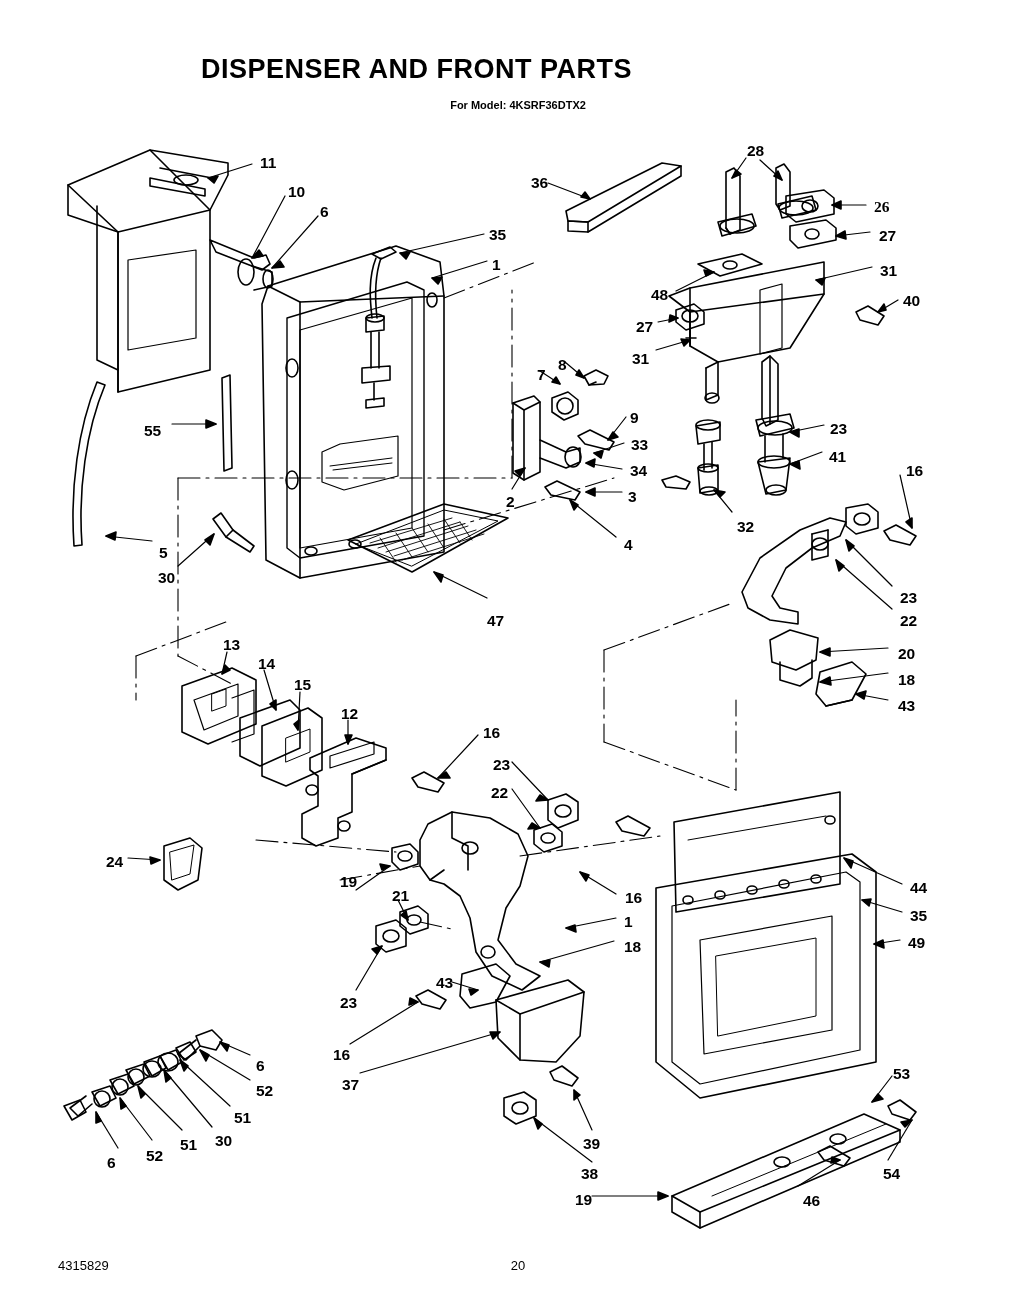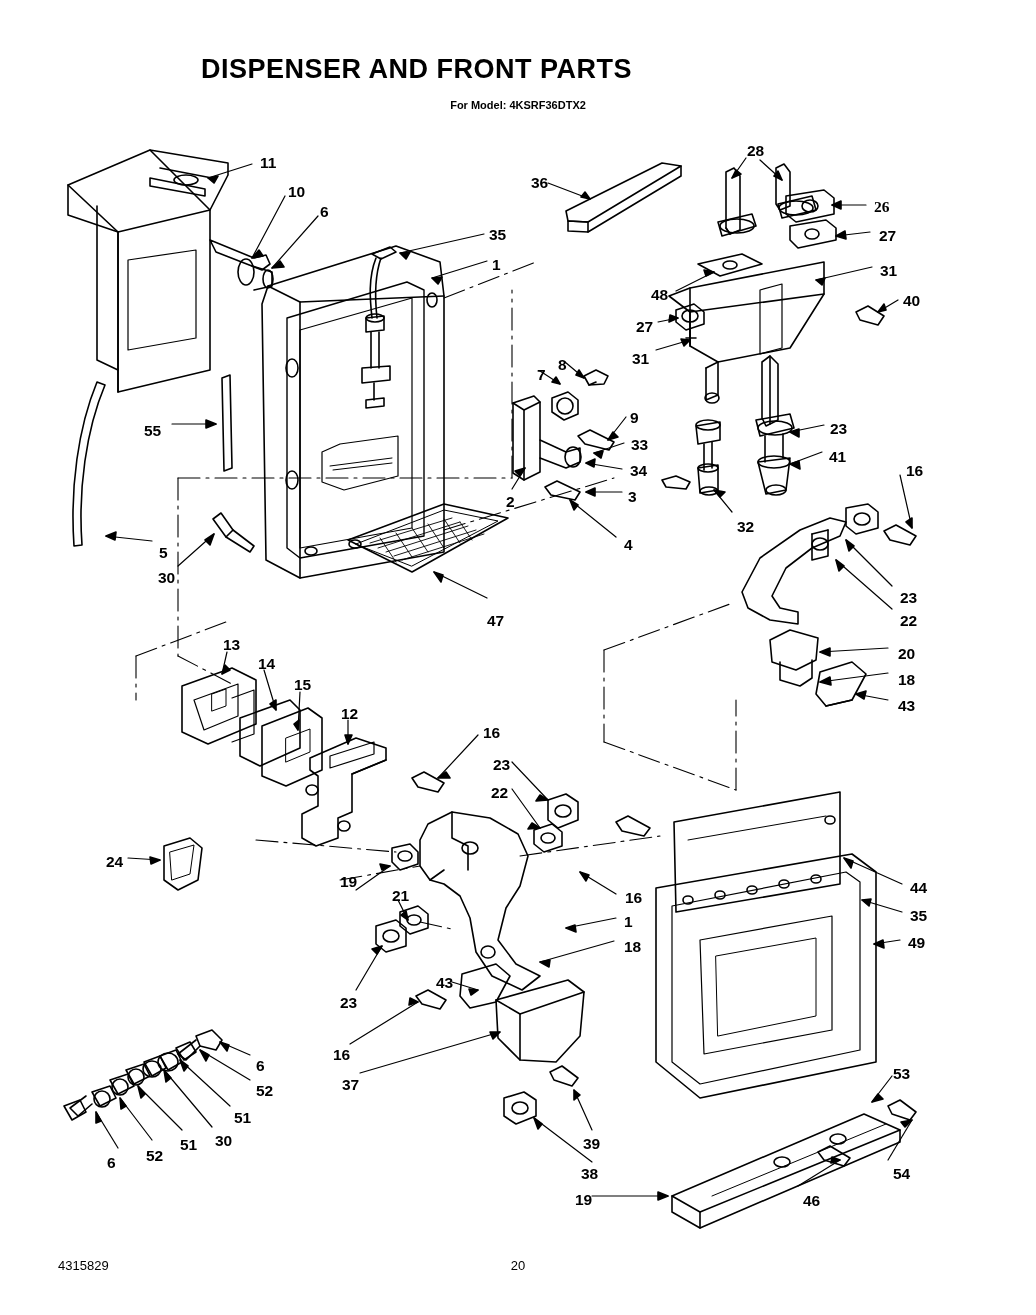--- a/index.html
+++ b/index.html
@@ -551,21 +551,21 @@
       <div class="cal" style="left: 893px; top: 1066px;">53</div>
       <div class="cal" style="left: 256px; top: 1058px;">6</div>
       <div class="cal" style="left: 256px; top: 1083px;">52</div>
       <div class="cal" style="left: 234px; top: 1110px;">51</div>
       <div class="cal" style="left: 215px; top: 1133px;">30</div>
       <div class="cal" style="left: 180px; top: 1137px;">51</div>
       <div class="cal" style="left: 146px; top: 1148px;">52</div>
       <div class="cal" style="left: 107px; top: 1155px;">6</div>
       <div class="cal" style="left: 583px; top: 1136px;">39</div>
       <div class="cal" style="left: 581px; top: 1166px;">38</div>
-      <div class="cal" style="left: 883px; top: 1166px; margin-left: 10px;">54</div>
+      <div class="cal" style="left: 883px; top: 1166px;">54</div>
       <div class="cal" style="left: 803px; top: 1193px;">46</div>
       <div class="cal" style="left: 575px; top: 1192px;">19</div>
     </div>
 
   <div class="footer-left">4315829</div>
   <div class="footer-center">20</div>
 
 </div>
 
 </body></html>

